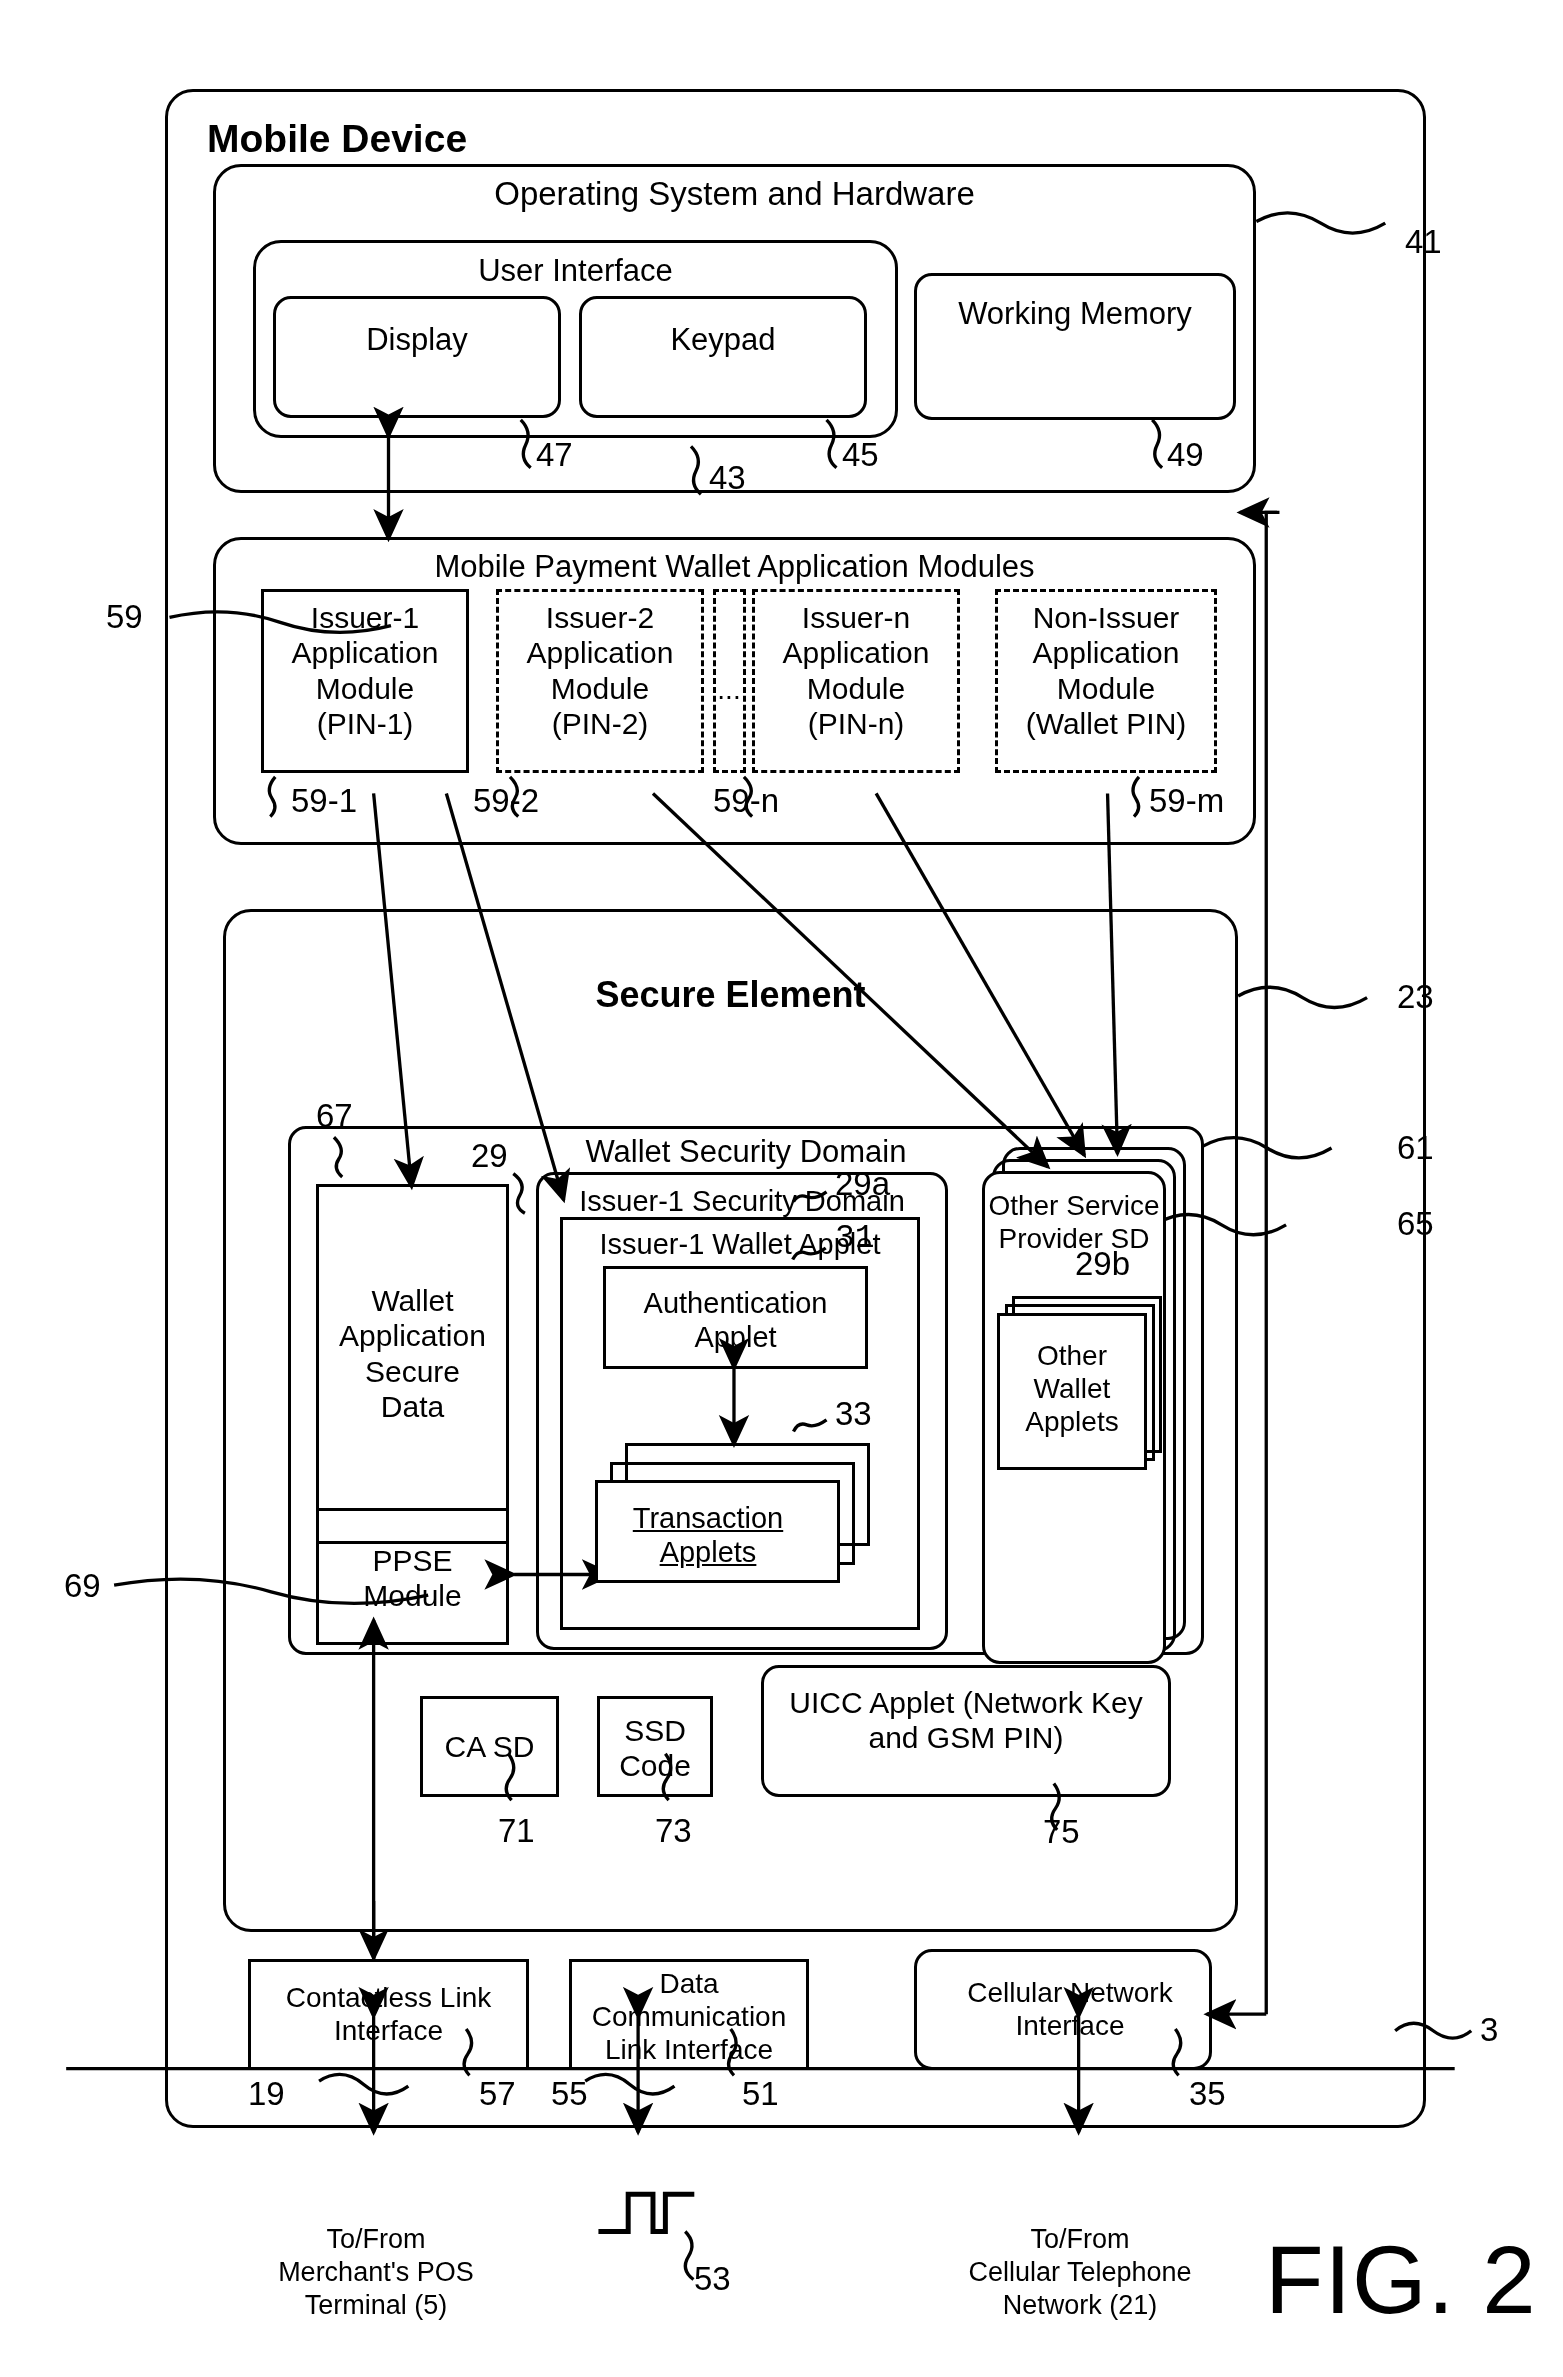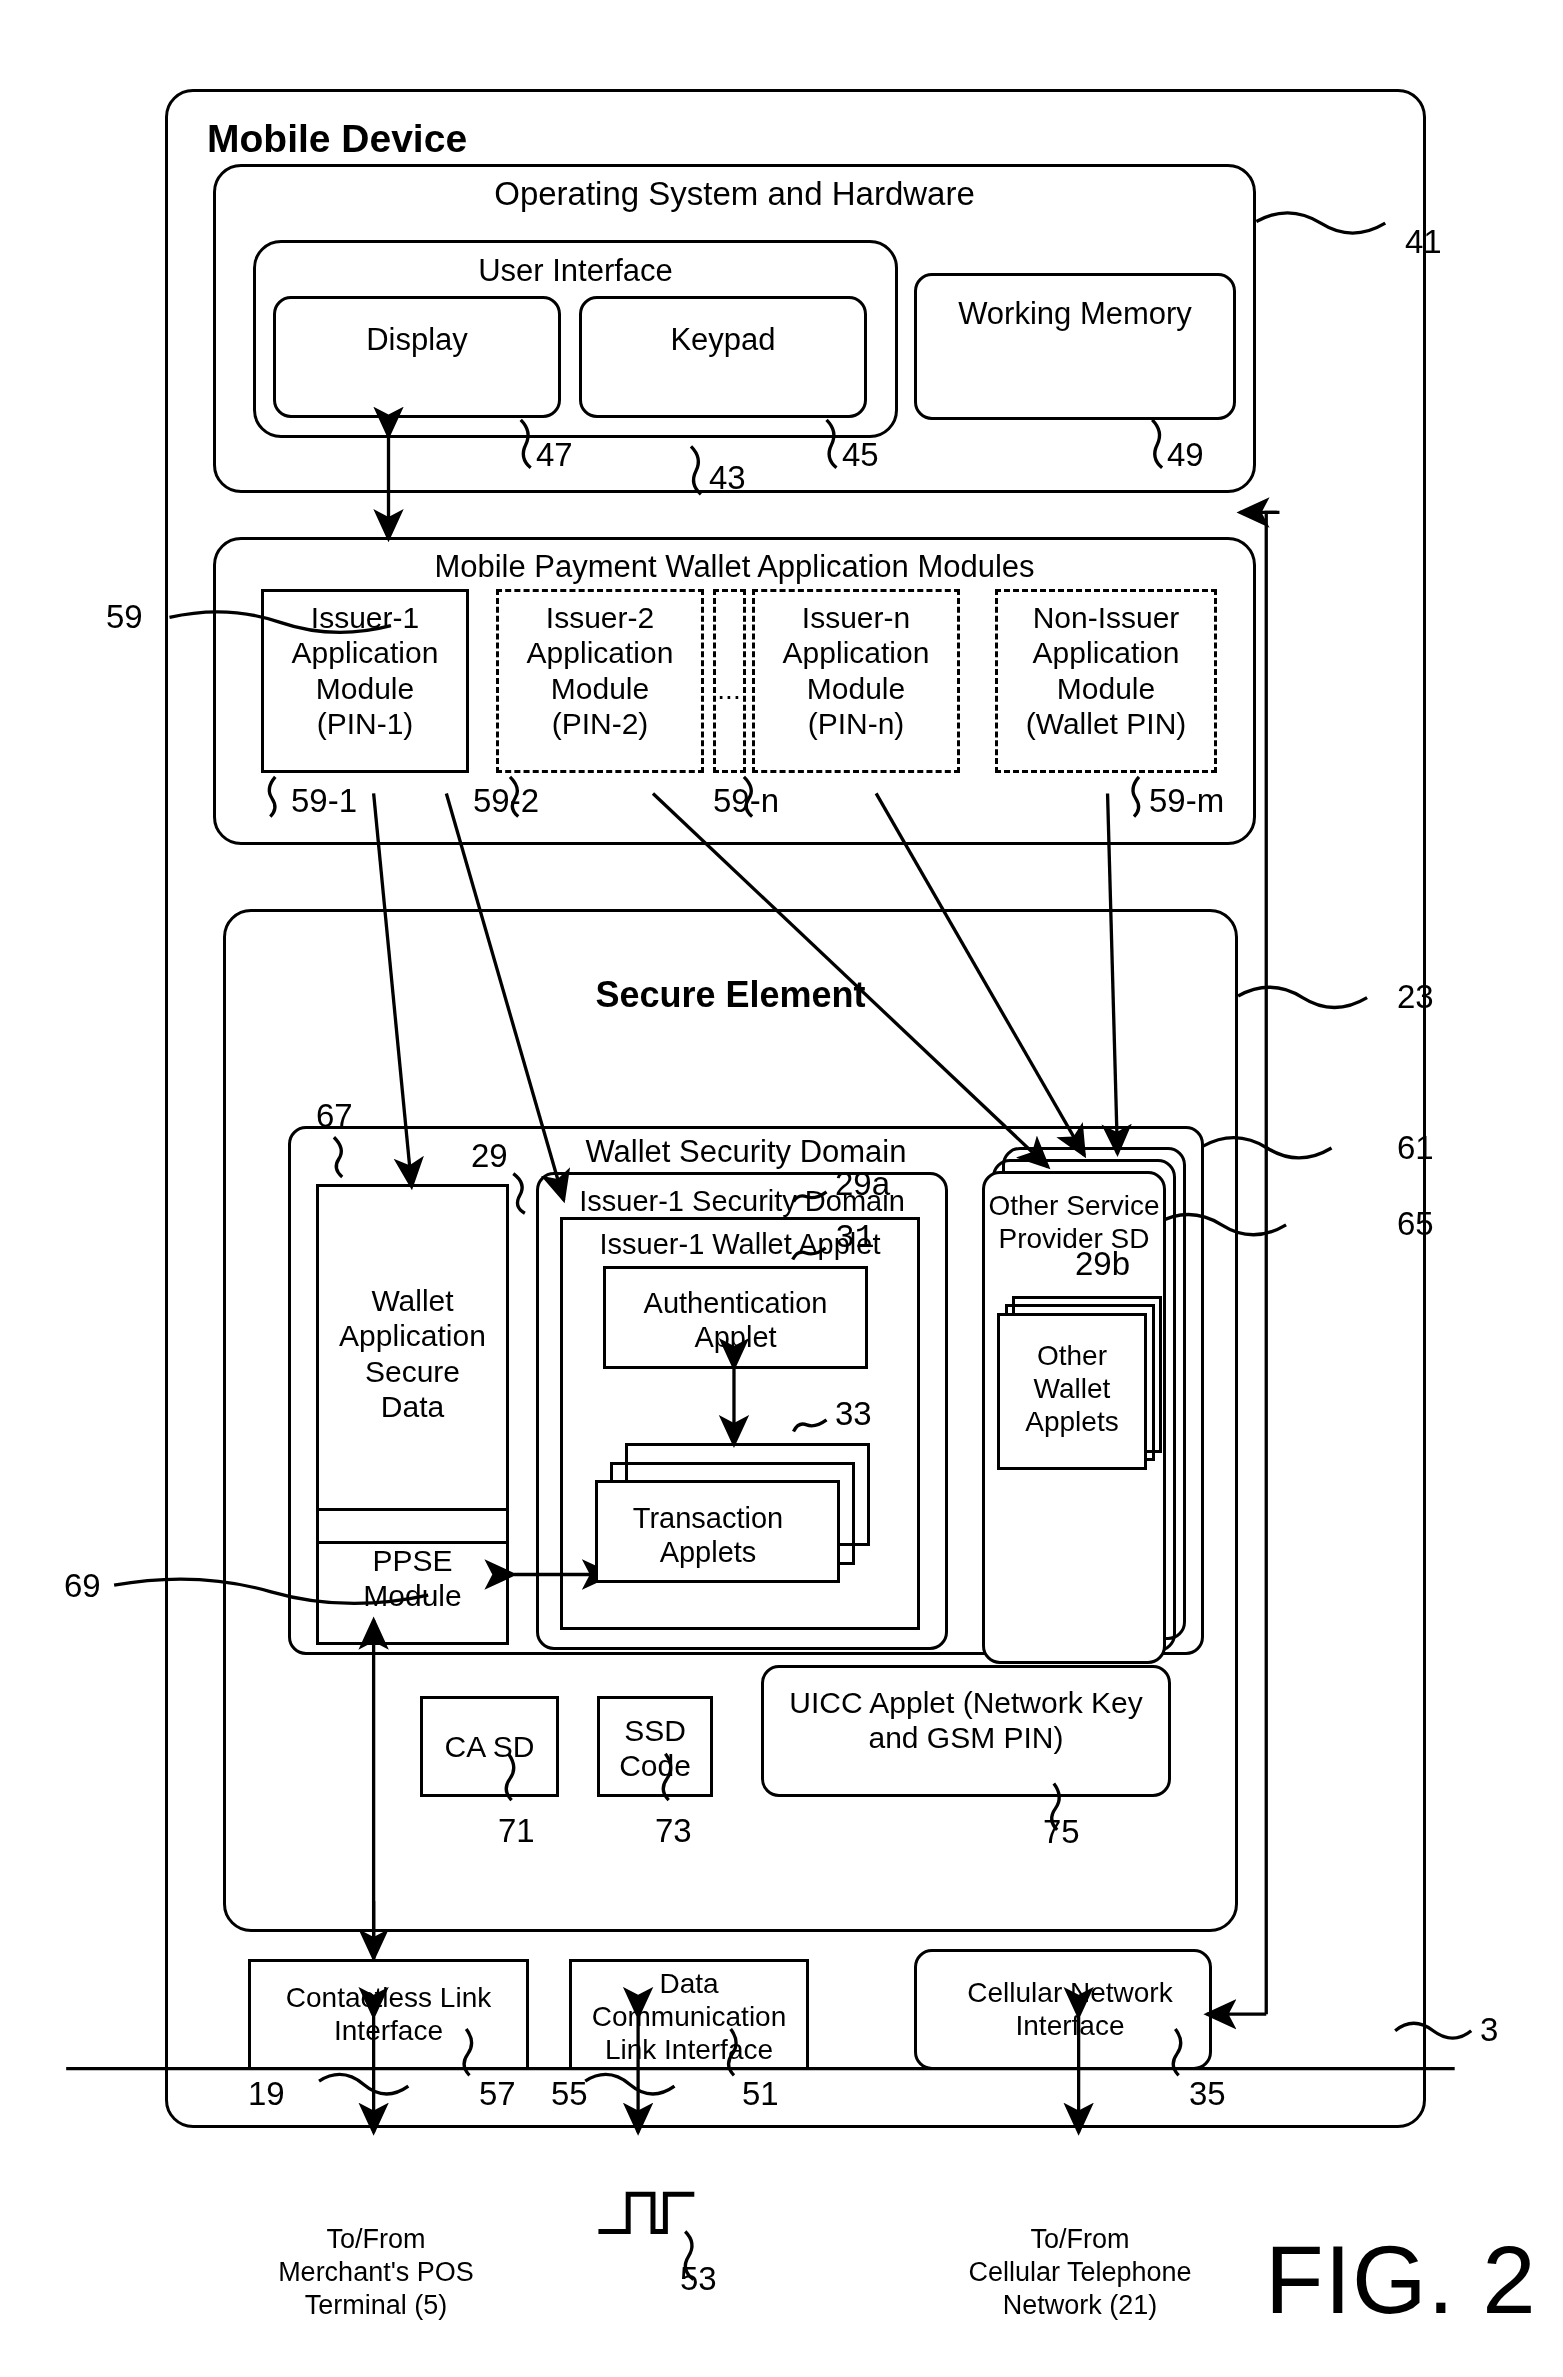--- a/index.html
+++ b/index.html
@@ -260,21 +260,21 @@
   <div class="refnum" style="left:835px; top:1167px;">29a</div>
 
   <div class="box" style="left:603px; top:1266px; width:265px; height:103px;"></div>
   <div class="lbl" style="left:603px; top:1286px; width:265px; font-size:29px;">Authentication
 Applet</div>
   <div class="refnum" style="left:835px; top:1222px;font-family:Liberation Mono, monospace;">31</div>
 
   <div class="box" style="left:625px; top:1443px; width:245px; height:103px;"></div>
   <div class="box" style="left:610px; top:1462px; width:245px; height:103px;"></div>
   <div class="box" style="left:595px; top:1480px; width:245px; height:103px; background:#fff;"></div>
-  <div class="lbl" style="left:595px; top:1501px; width:226px; font-size:29px;">Transaction
+  <div class="lbl" style="left:595px; top:1501px; width:226px; font-size:29px;text-decoration:underline;">Transaction
 Applets</div>
   <div class="refnum" style="left:835px; top:1397px;">33</div>
 
   <div class="box rbox-sm" style="left:1002px; top:1147px; width:184px; height:493px;"></div>
   <div class="box rbox-sm" style="left:992px; top:1159px; width:184px; height:493px;"></div>
   <div class="box rbox-sm" style="left:982px; top:1171px; width:184px; height:493px; background:#fff;"></div>
   <div class="lbl" style="left:982px; top:1189px; width:184px; font-size:28px;">Other Service
 Provider SD</div>
   <div class="refnum" style="left:1075px; top:1247px;">29b</div>
 
@@ -307,21 +307,21 @@
   <div class="extlabel" style="left:256px; top:2194px; width:240px;">To/From
 Merchant's POS
 Terminal (5)</div>
 
   <div class="box" style="left:569px; top:1959px; width:240px; height:111px;"></div>
   <div class="lbl" style="left:569px; top:1967px; width:240px; font-size:28px;">Data
 Communication
 Link Interface</div>
   <div class="refnum" style="left:742px; top:2077px;">51</div>
   <div class="refnum" style="left:551px; top:2077px;">55</div>
-  <div class="refnum" style="left:680px; top:2262px;">53</div>
+  <div class="refnum" style="left:694px; top:2262px;">53</div>
 
   <div class="box rbox-sm" style="left:914px; top:1949px; width:298px; height:121px;"></div>
   <div class="lbl" style="left:914px; top:1976px; width:298px; font-size:28px;padding-left:14px;">Cellular Network
 Interface</div>
   <div class="refnum" style="left:1189px; top:2077px;">35</div>
   <div class="extlabel" style="left:926px; top:2194px; width:308px;">To/From
 Cellular Telephone
 Network (21)</div>
 
   <div class="figlabel" style="left:1265px; top:2232px;">FIG. 2</div>

